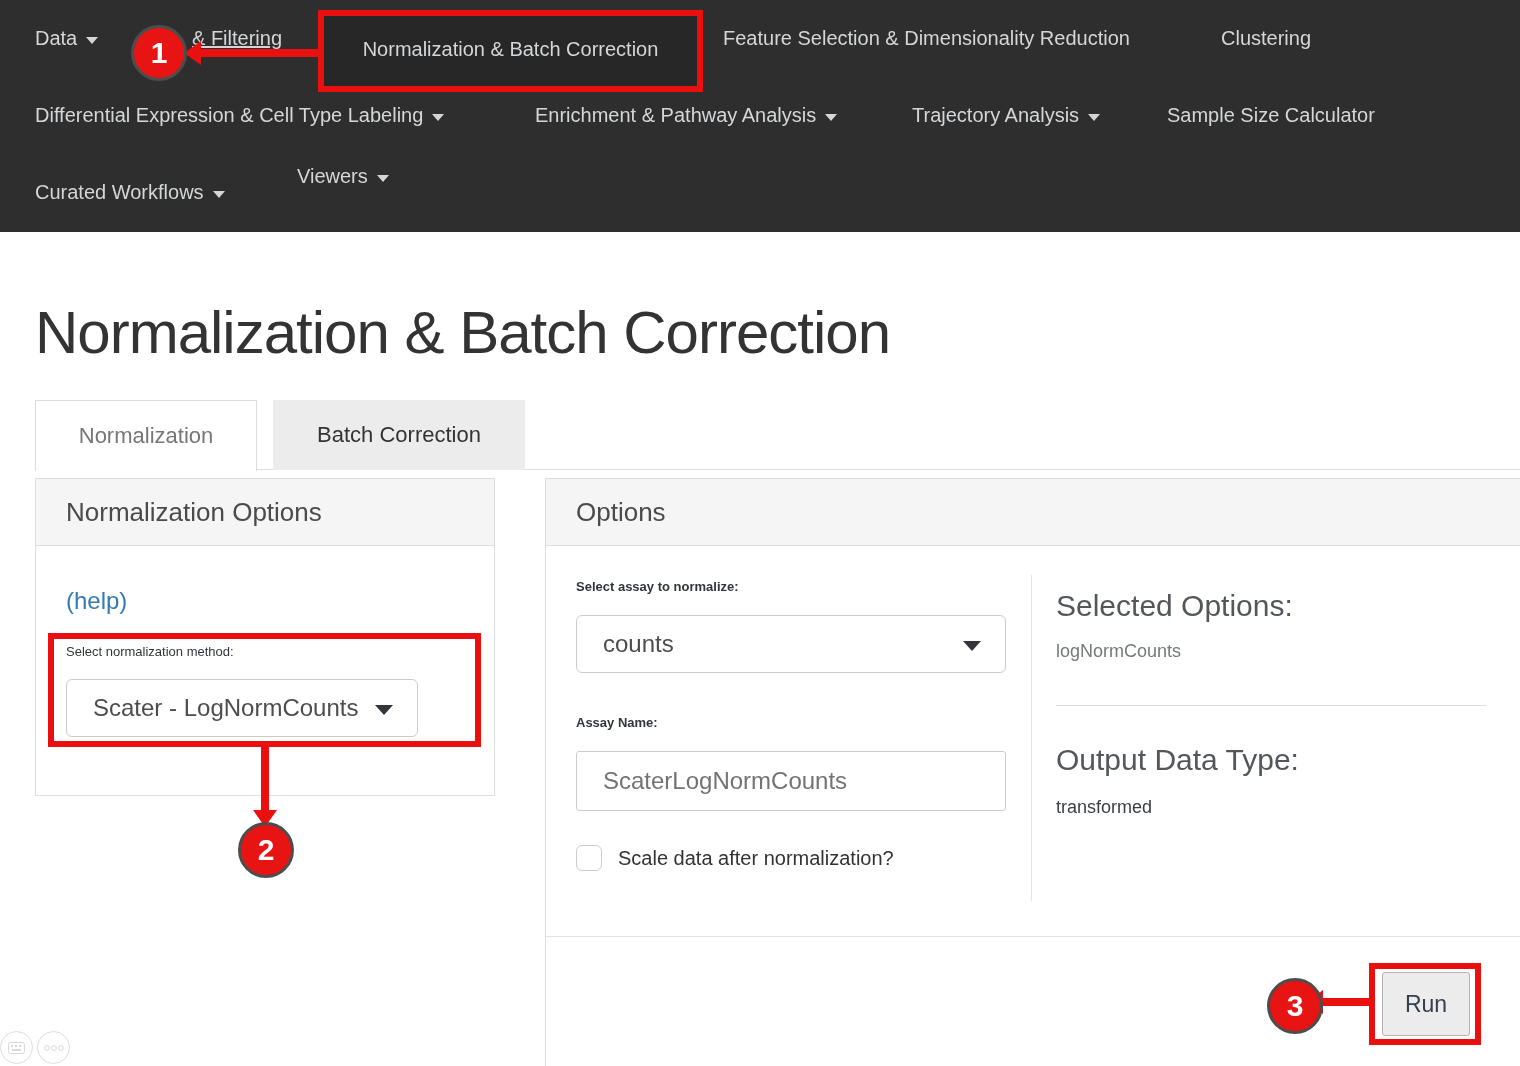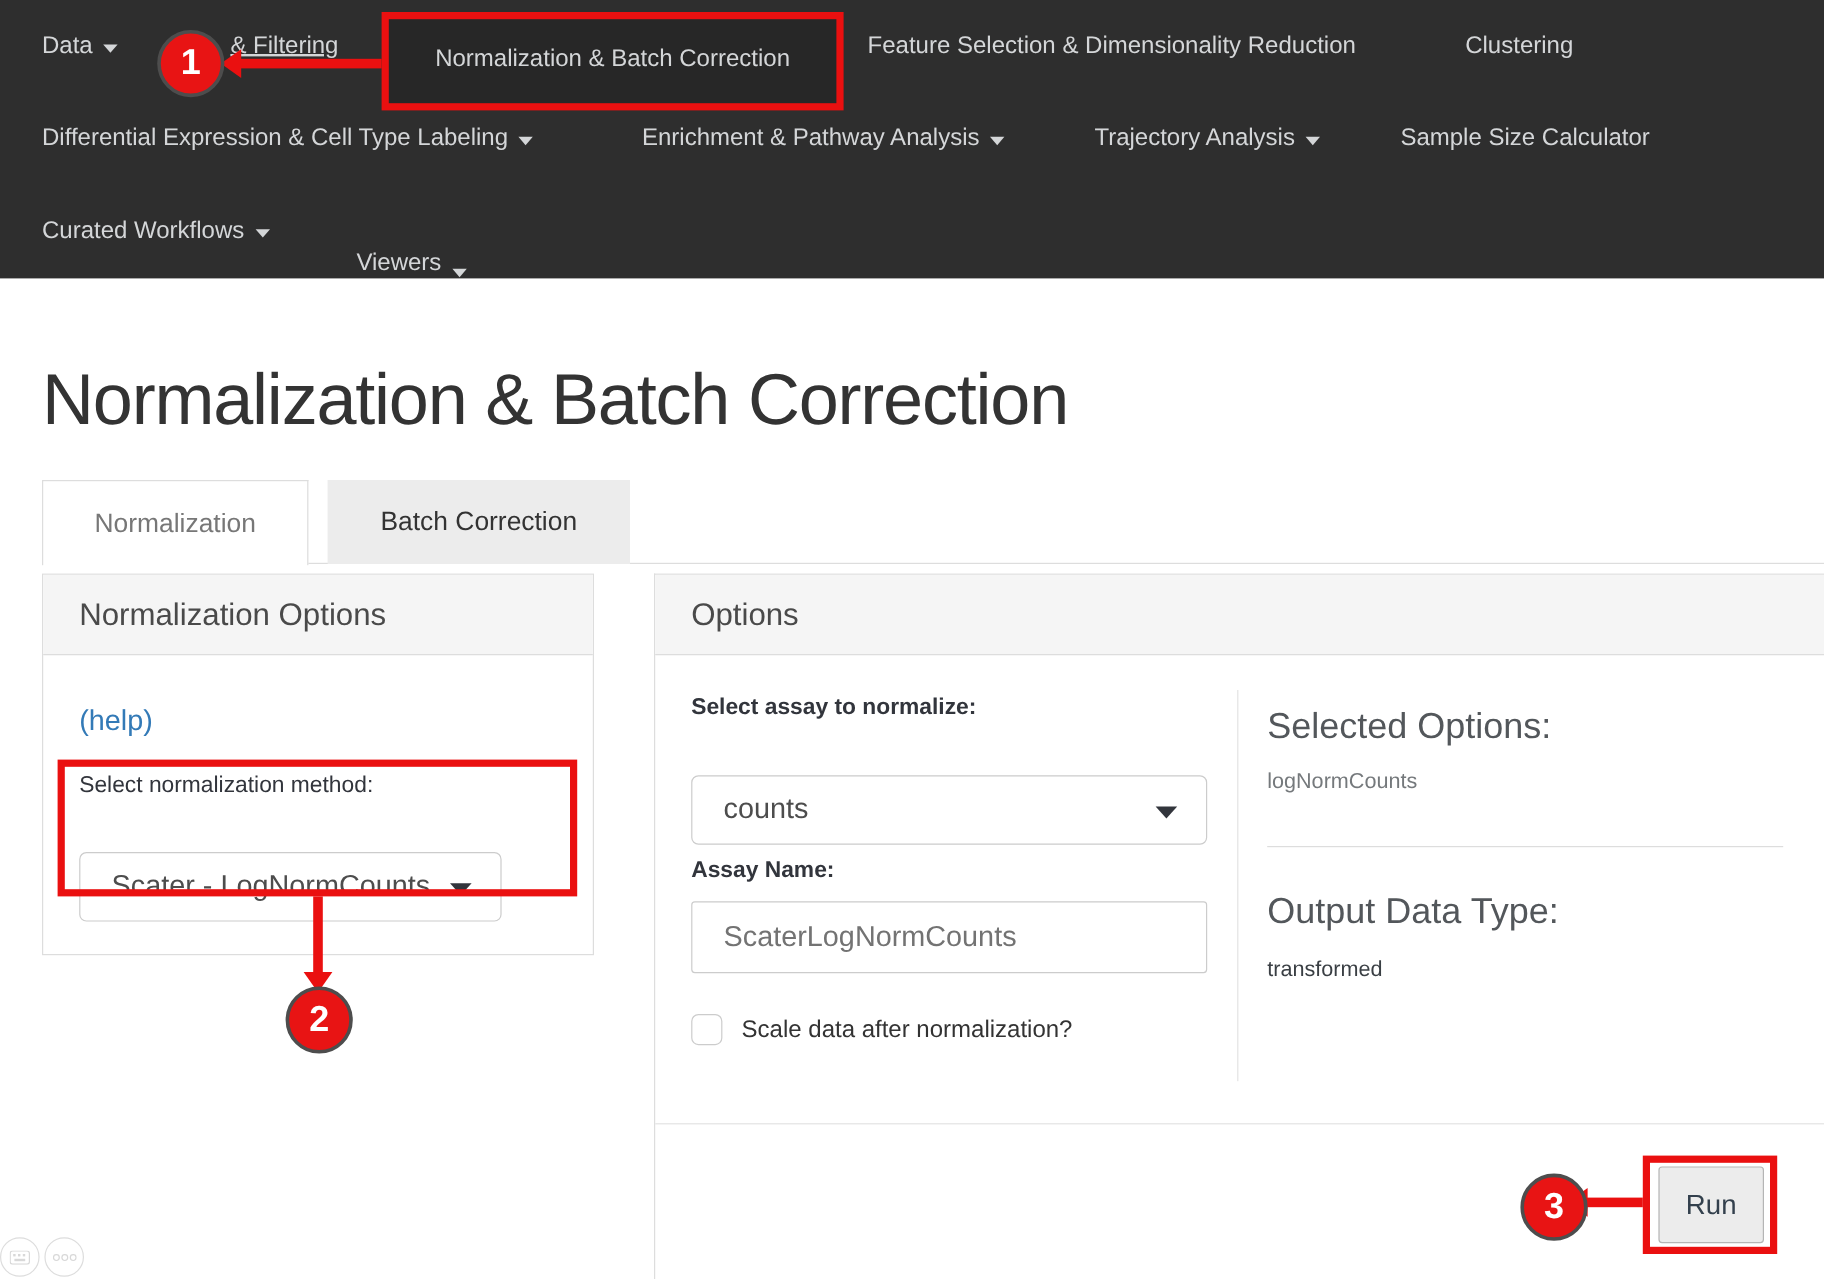--- a/index.html
+++ b/index.html
@@ -27,24 +27,24 @@
   .tab.inactive{left:273px;width:252px;background:#ececec;color:#333;}
 
   
   .panel{position:absolute;background:#fff;border:1px solid #ddd;box-sizing:border-box;}
   .panel-heading{height:66px;background:#f5f5f5;border-bottom:1px solid #ddd;
                  display:flex;align-items:center;padding-left:30px;font-size:26px;color:#4a4a4a;}
   #panel-left{left:35px;top:478px;width:460px;height:318px;}
   #panel-right{left:545px;top:478px;width:975px;height:640px;border-right:none;}
 
   .help-link{position:absolute;left:30px;top:108px;font-size:24px;color:#337ab7;cursor:pointer;}
-  .ctl-label{position:absolute;font-size:19px;font-weight:600;color:#32353c;}
+  .ctl-label{position:absolute;font-size:13px;font-weight:600;color:#32353c;}
   .sel-box{position:absolute;height:58px;background:#fff;border:1px solid #ccc;border-radius:6px;
            box-sizing:border-box;display:flex;align-items:center;padding-left:26px;
-           font-size:24px;color:#4d4d4d;cursor:pointer;margin-top:31px;}
+           font-size:24px;color:#4d4d4d;cursor:pointer;}
   .sel-caret{position:absolute;right:24px;top:50%;margin-top:-3px;width:0;height:0;
              border-left:9px solid transparent;border-right:9px solid transparent;
              border-top:10px solid #32353c;}
   .text-input{position:absolute;height:60px;background:#fff;border:1px solid #ccc;border-radius:3px;
               box-sizing:border-box;padding:0 0 0 26px;font-size:24px;color:#737373;
               font-family:"Liberation Sans","DejaVu Sans",sans-serif;outline:none;}
   .checkbox{position:absolute;width:26px;height:26px;border:1px solid #ccc;border-radius:6px;
             background:#fff;box-sizing:border-box;cursor:pointer;}
   .cb-label{position:absolute;font-size:20px;color:#333;}
 
@@ -112,21 +112,21 @@
     </div>
     <div class="nav-item" style="left:912px;top:77px;">
       <span>Trajectory Analysis</span>
       <span class="caret"></span>
     </div>
 
     <div class="nav-item" style="left:35px;top:154px;">
       <span>Curated Workflows</span>
       <span class="caret"></span>
     </div>
-    <div class="nav-item" style="left:297px;top:154px;align-items:flex-end;">
+    <div class="nav-item" style="left:297px;top:138px;">
       <span>Viewers</span>
       <span class="caret"></span>
     </div>
   </div>
 
   <div class="page-title">Normalization &amp; Batch Correction</div>
 
   <div class="tabbar-line"></div>
   <div class="tab active">
     <span>Normalization</span>

